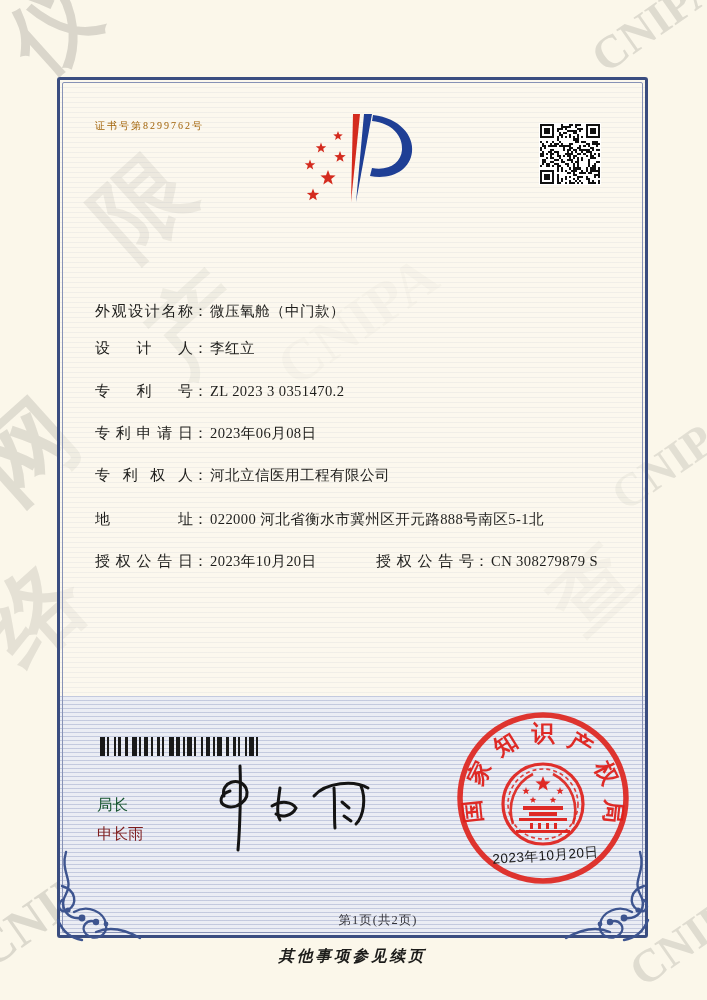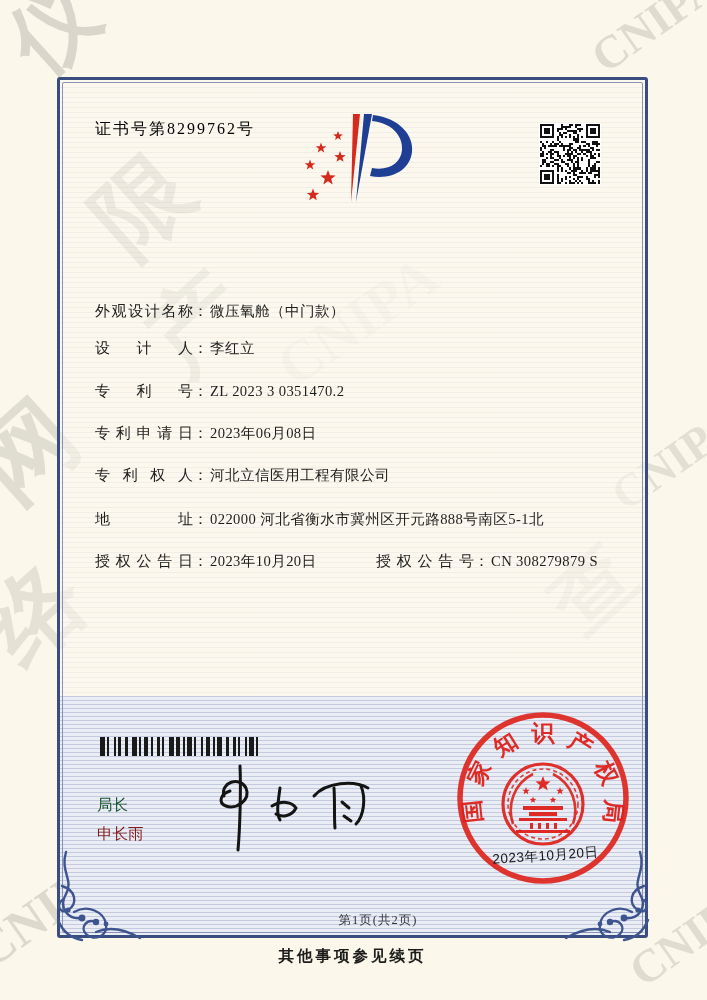--- a/index.html
+++ b/index.html
@@ -29,21 +29,21 @@
   .frame{
     position:absolute;left:57px;top:77px;width:591px;height:861px;z-index:3;
     border:3px solid #3a4d80;border-radius:3px;box-sizing:border-box;pointer-events:none;
   }
   .frame::after{
     content:"";position:absolute;inset:2px;border:1px solid #8792b6;border-radius:2px;
   }
   .flourish{position:absolute;z-index:4;pointer-events:none;}
   
   .content{position:absolute;inset:0;z-index:5;}
-  .cert-no{position:absolute;left:95px;top:119px;font-size:16px;letter-spacing:2px;color:#000000;}
+  .cert-no{position:absolute;left:95px;top:119px;font-size:10px;letter-spacing:2px;color:#a16207;}
   .logo{position:absolute;left:294px;top:110px;}
   .qr{position:absolute;left:539px;top:123px;width:60px;height:60px;background:#fff;padding:1px;}
   .title{
     position:absolute;left:57px;top:216px;width:591px;text-align:center;
     font-size:31px;font-weight:700;letter-spacing:9px;color:#111;
   }
   .frow{position:absolute;font-size:15px;white-space:nowrap;}
   .f-label{display:inline-block;width:98px;text-align:justify;text-align-last:justify;vertical-align:bottom;}
   .f-colon{display:inline-block;margin:0 2px 0 0;}
   .f-value{font-size:14.6px;letter-spacing:.4px;}
@@ -60,21 +60,21 @@
   .sig-script{position:absolute;left:196px;top:758px;}
   .seal{position:absolute;left:455px;top:710px;width:176px;height:176px;z-index:6;}
   .seal-date{
     position:absolute;left:473px;top:847px;width:145px;text-align:center;z-index:7;
     font-family:"Liberation Sans","DejaVu Sans",sans-serif;
     font-size:13.5px;color:#171717;transform:rotate(-4deg);letter-spacing:.5px;
   }
   .page-num{position:absolute;left:57px;top:912px;width:642px;text-align:center;font-size:12.5px;color:#33333a;letter-spacing:1px;}
   .cont-note{
     position:absolute;left:57px;top:946px;width:591px;text-align:center;
-    font-weight:600;font-size:15.5px;letter-spacing:3px;color:#1c1c1a;
+    font-style:italic;font-weight:600;font-size:15.5px;letter-spacing:3px;color:#1c1c1a;
   }
 </style>
 </head>
 <body>
 
 <div class="page">
 
   <div>
     <span class="wm" style="left:12px;top:-14px;font-size:84px;opacity:.30;transform:rotate(-42deg);">仪</span>
     <span class="wm" style="left:96px;top:158px;font-size:94px;opacity:.30;transform:rotate(-42deg);">限</span>

